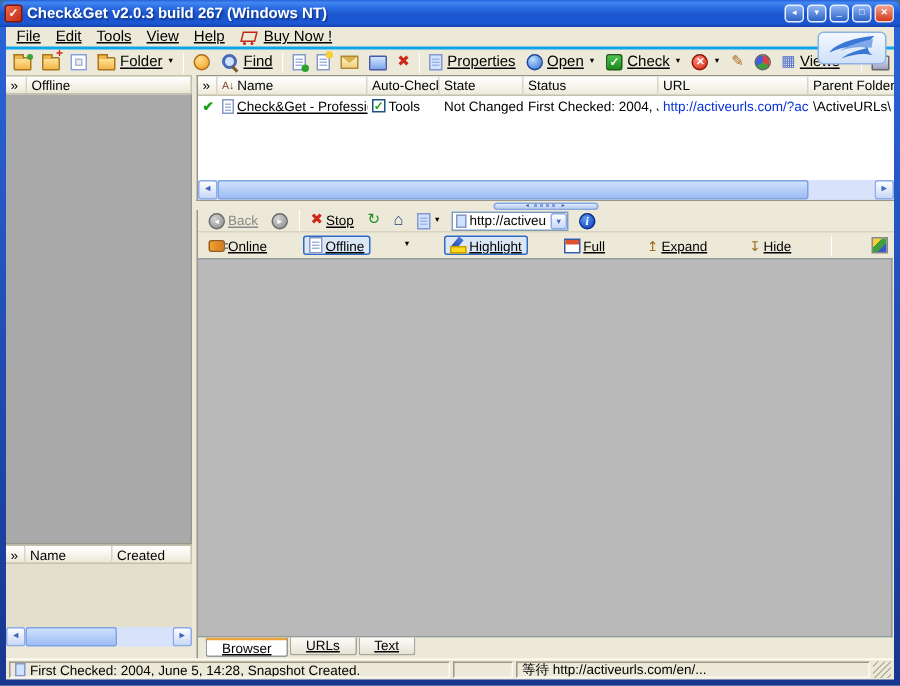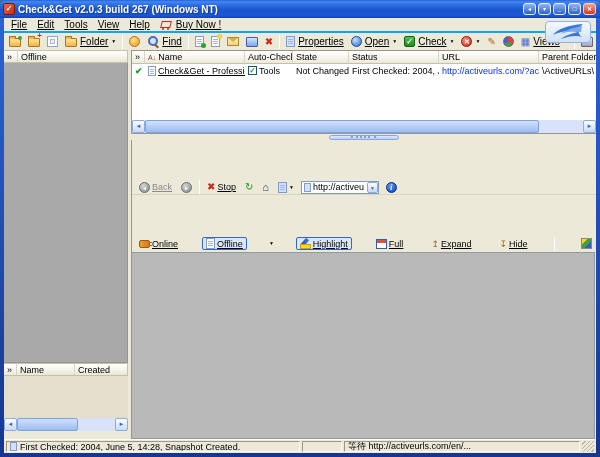--- a/index.html
+++ b/index.html
@@ -135,21 +135,21 @@
   .list-empty { flex:1; background:#fff; }
 
   .hsplit { height:6px; flex:none; background:#ece9d8; display:flex; align-items:center; justify-content:center; }
   .grip { width:70px; height:5px; border:1px solid #86a7e0; border-radius:3px;
     background:linear-gradient(180deg,#dfe9fc,#b7cdf6); display:flex; align-items:center; justify-content:center; gap:3px; }
   .grip .ga { font-size:4px; line-height:4px; color:#3a5a9a; }
   .grip .dots { width:16px; height:2px; background:repeating-linear-gradient(90deg,#7fa0dc 0 2px,transparent 2px 4px); }
 
   
   .browser { flex:1; min-height:0; display:flex; flex-direction:column; border-left:1px solid #99958a; }
-  .btb { flex:none; display:flex; align-items:center; gap:1px; padding:0 3px;margin-top:40px; }
+  .btb { flex:none; display:flex; align-items:center; gap:1px; padding:0 3px; }
   .btb1 { height:15px; border-bottom:1px solid #d8d4c0; }
   .btb2 { height:17px;gap:20px; }
   .bbtn { height:13px; display:flex; align-items:center; gap:2px; padding:0 3px; font-size:9px; border:1px solid transparent;
     border-radius:2px; white-space:nowrap; }
   .bbtn.pressed { border:1px solid #316ac5; background:#dbe7f5; }
   .addr { width:78px; height:13px; display:flex; align-items:center; border:1px solid #7f9db9; background:#fff; margin:0 2px; }
   .addr-ic { width:7px; height:9px; margin:0 2px; flex:none; background:#cfe2ff; border:1px solid #8898c8; }
   .addr-text { flex:1; font-size:9px; overflow:hidden; white-space:nowrap; }
   .addr-drop { width:11px; height:11px; flex:none; background:linear-gradient(180deg,#fdfefe,#c7d8f7);
     border:1px solid #8cabe8; border-radius:2px; font-size:5px; line-height:10px; text-align:center; color:#4065b8; }
@@ -432,20 +432,25 @@
             <span class="bbtn">
               <span style="font-weight:bold;font-size:9px;">A</span>
               <span style="font-size:7px;">↕</span>
               <span class="lbl">Small</span>
               <span class="caret">▼</span>
             </span>
           </div>
 
           <div class="bview"></div>
 
+          <div class="btabs">
+            <span class="tab active">Browser</span>
+            <span class="tab">URLs</span>
+            <span class="tab">Text</span>
+          </div>
 
         </div>
       </div>
     </div>
 
     <div class="statusbar">
       <span class="scell s1">
         <span class="st-ic"></span>
         <span>First Checked: 2004, June 5, 14:28, Snapshot Created.</span>
       </span>

